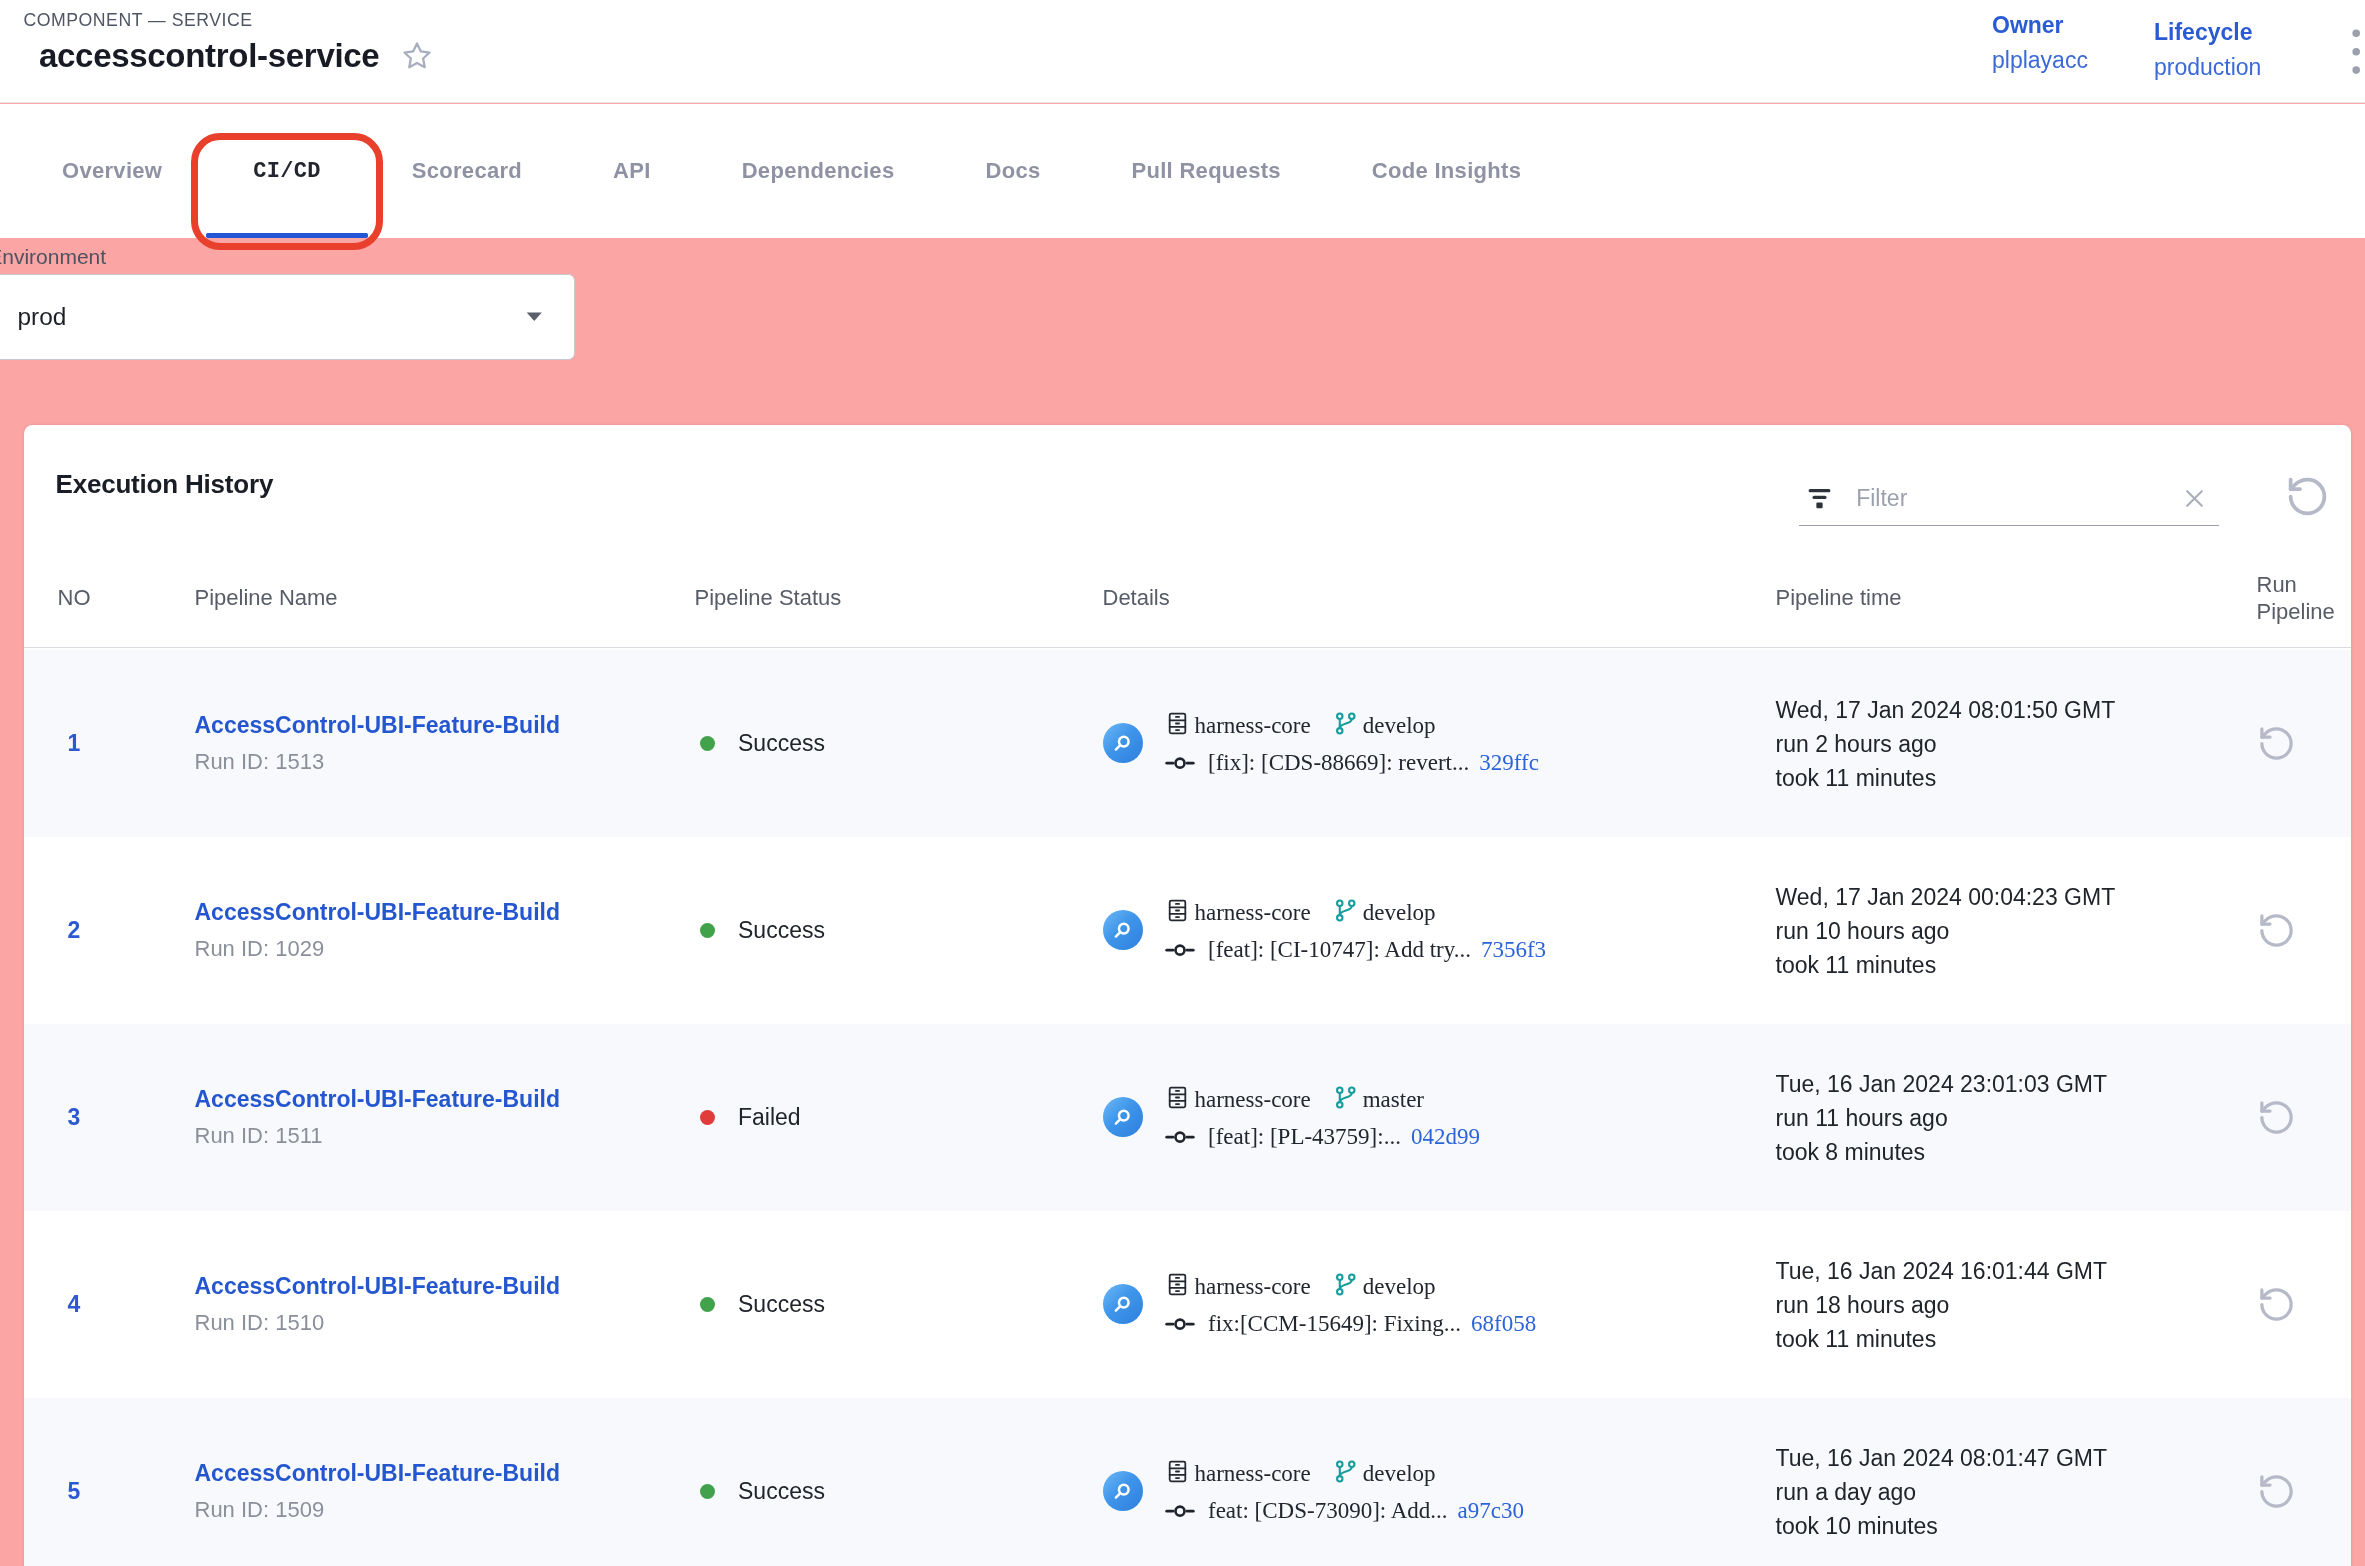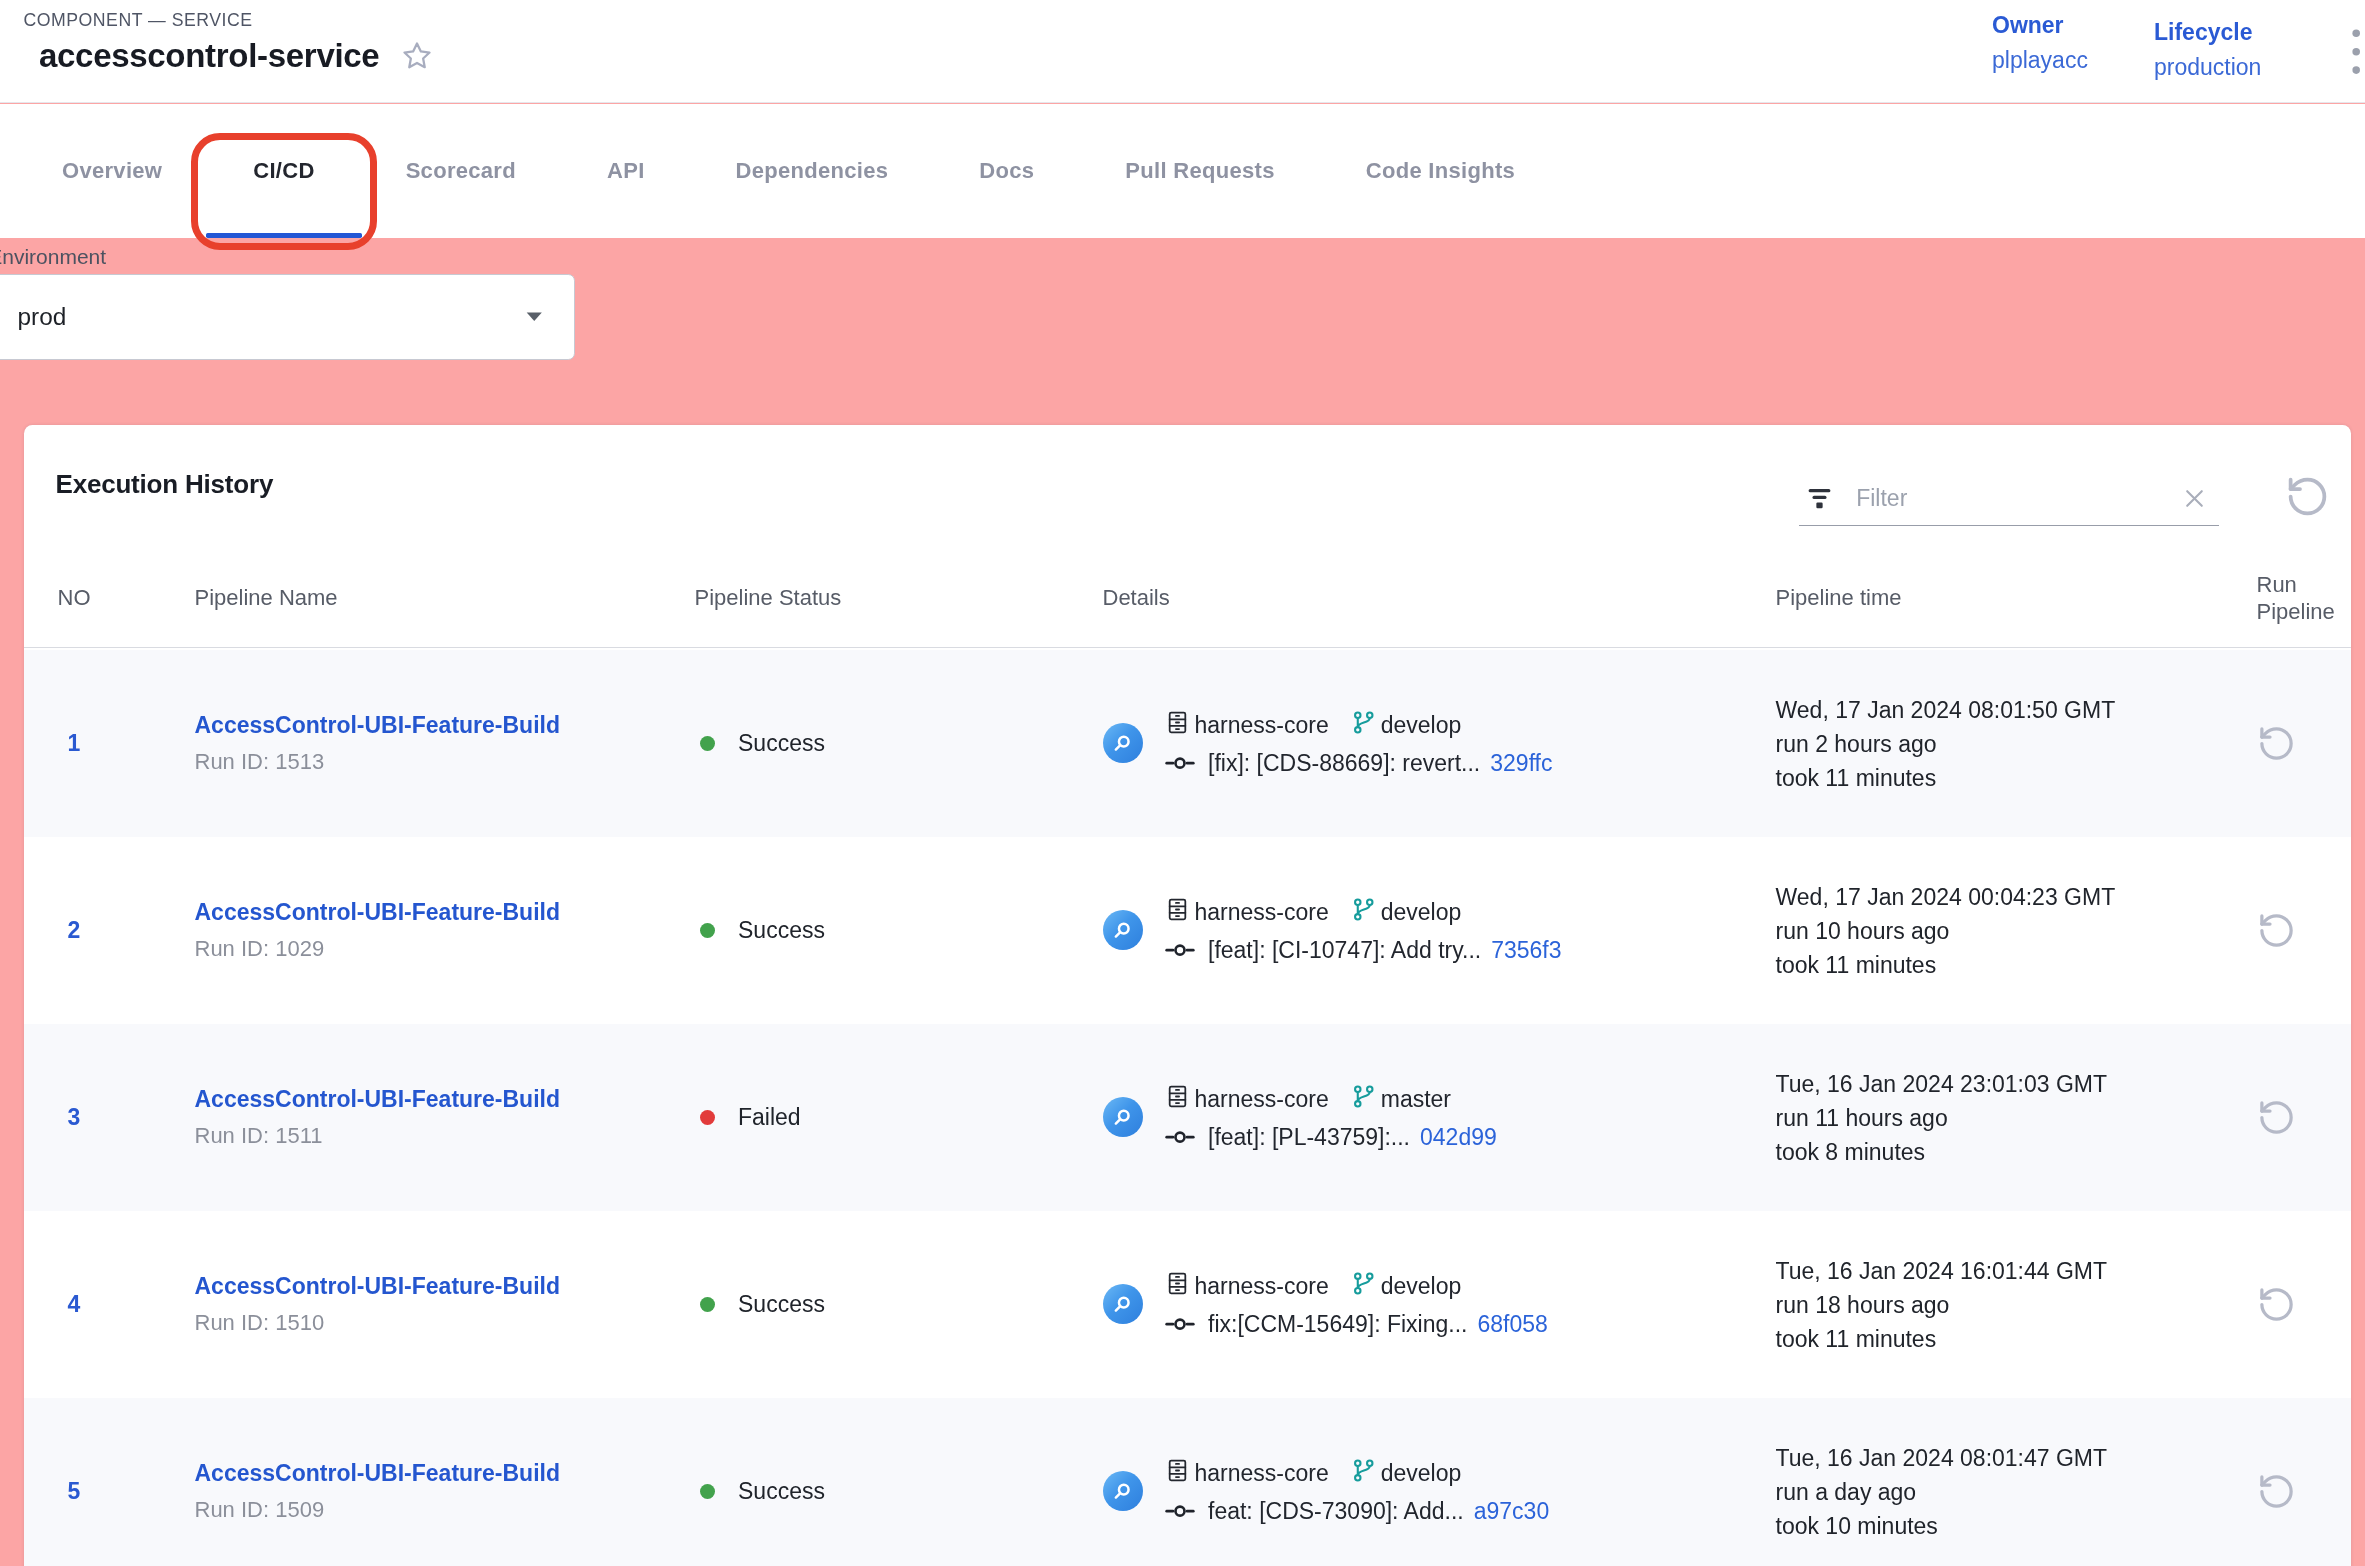--- a/index.html
+++ b/index.html
@@ -16,21 +16,21 @@
   .star-btn svg { display:block; }
   .meta-block { position:absolute; top:11.8px; }
   .meta-owner { left:1992px; }
   .meta-lifecycle { left:2154px; top:18.5px; }
   .meta-label { font-size:23px; font-weight:700; color:#2a5ad4; margin-bottom:8.4px; }
   .meta-value { font-size:23px; color:#3b69d6; cursor:pointer; }
   .kebab { position:absolute; left:2339px; top:25px; width:34px; height:54px; display:flex; align-items:center; justify-content:center; cursor:pointer; }
   
   .tabs-bar { position:absolute; top:104px; left:0; width:100%; height:134px; background:#fff; display:flex; align-items:stretch; padding-left:62px; gap:91px; overflow:visible; }
   .tab { position:relative; display:flex; align-items:center; font-size:22px; font-weight:600; color:#8e92a2; letter-spacing:0.3px; cursor:pointer; white-space:nowrap; }
-  .tab.active { color:#23262e; font-weight:700; }
+  .tab.active { color:#23262e; font-weight:700;font-family:Liberation Mono, monospace; }
   .tab.active .tab-underline { position:absolute; left:-47px; right:-47px; bottom:0px; height:5px; background:#2357d5; border-radius:1.7px; }
   .annotation-ring { position:absolute; left:-62px; right:-62px; top:29px; bottom:-11.8px; border:7.6px solid #e8402c; border-radius:29px; pointer-events:none; }
   
   .env-label { position:absolute; left:-11.8px; top:245px; font-size:21px; color:#4c5260; }
   .env-select { position:absolute; left:-18.5px; top:274px; width:593px; height:86px; background:#fff; border:1.7px solid #c7c9d2; border-radius:6.7px; display:flex; align-items:center; padding-left:35px; cursor:pointer; }
   .env-value { font-size:24.4px; color:#1d2127; }
   .env-caret { position:absolute; right:30px; top:35px; }
   
   .card { position:absolute; left:23.5px; top:425px; width:2327px; height:1194px; background:#fff; border-radius:8.4px; box-shadow:0 0.8px 3.4px rgba(30,35,60,.12); }
   .card-title { position:absolute; left:32px; top:44px; font-size:26px; font-weight:700; color:#191d25; letter-spacing:-0.2px; }
@@ -51,21 +51,21 @@
   .c-details { width:673px; display:flex; align-items:center; }
   .c-time { width:456px; }
   .c-run  { width:119px; padding-left:25px; }
   .trow .c-no { padding-left:44px; font-size:23px; font-weight:700; color:#2a59d1; cursor:pointer; }
   .pipeline-link { font-size:23px; font-weight:700; color:#2456cf; cursor:pointer; margin-bottom:10px; }
   .run-id { font-size:22px; color:#8b8f9a; }
   .status-dot { width:15px; height:15px; border-radius:50%; margin-left:5px; margin-right:23.5px; flex:none; }
   .status-text { font-size:23px; color:#20242b; }
   .ci-icon { width:40px; height:40px; border-radius:50%; background:linear-gradient(135deg,#6cb9f5 0%,#3f95ea 45%,#2e7fdd 100%); display:flex; align-items:center; justify-content:center; flex:none; }
   .detail-lines { margin-left:22px; display:flex; flex-direction:column; gap:8.4px; }
-  .dline { display:flex; align-items:center; font-size:23px; color:#22262e; }
+  .dline { display:flex; align-items:center; font-size:23px; color:#22262e;font-family:Liberation Serif, serif; }
   .dline .repo-name { margin-left:5px; }
   .dline .branch-icon { margin-left:22px; margin-right:5px; }
   .dline .commit-icon { margin-right:13.5px; }
   .hash-link { color:#2b63d9; margin-left:10px; cursor:pointer; }
   .c-time div { font-size:23px; color:#20242b; line-height:34px; }
   .run-btn { width:39px; height:39px; cursor:pointer; }
   .hdr-run { line-height:27px; }
 </style>
 </head>
 <body>

